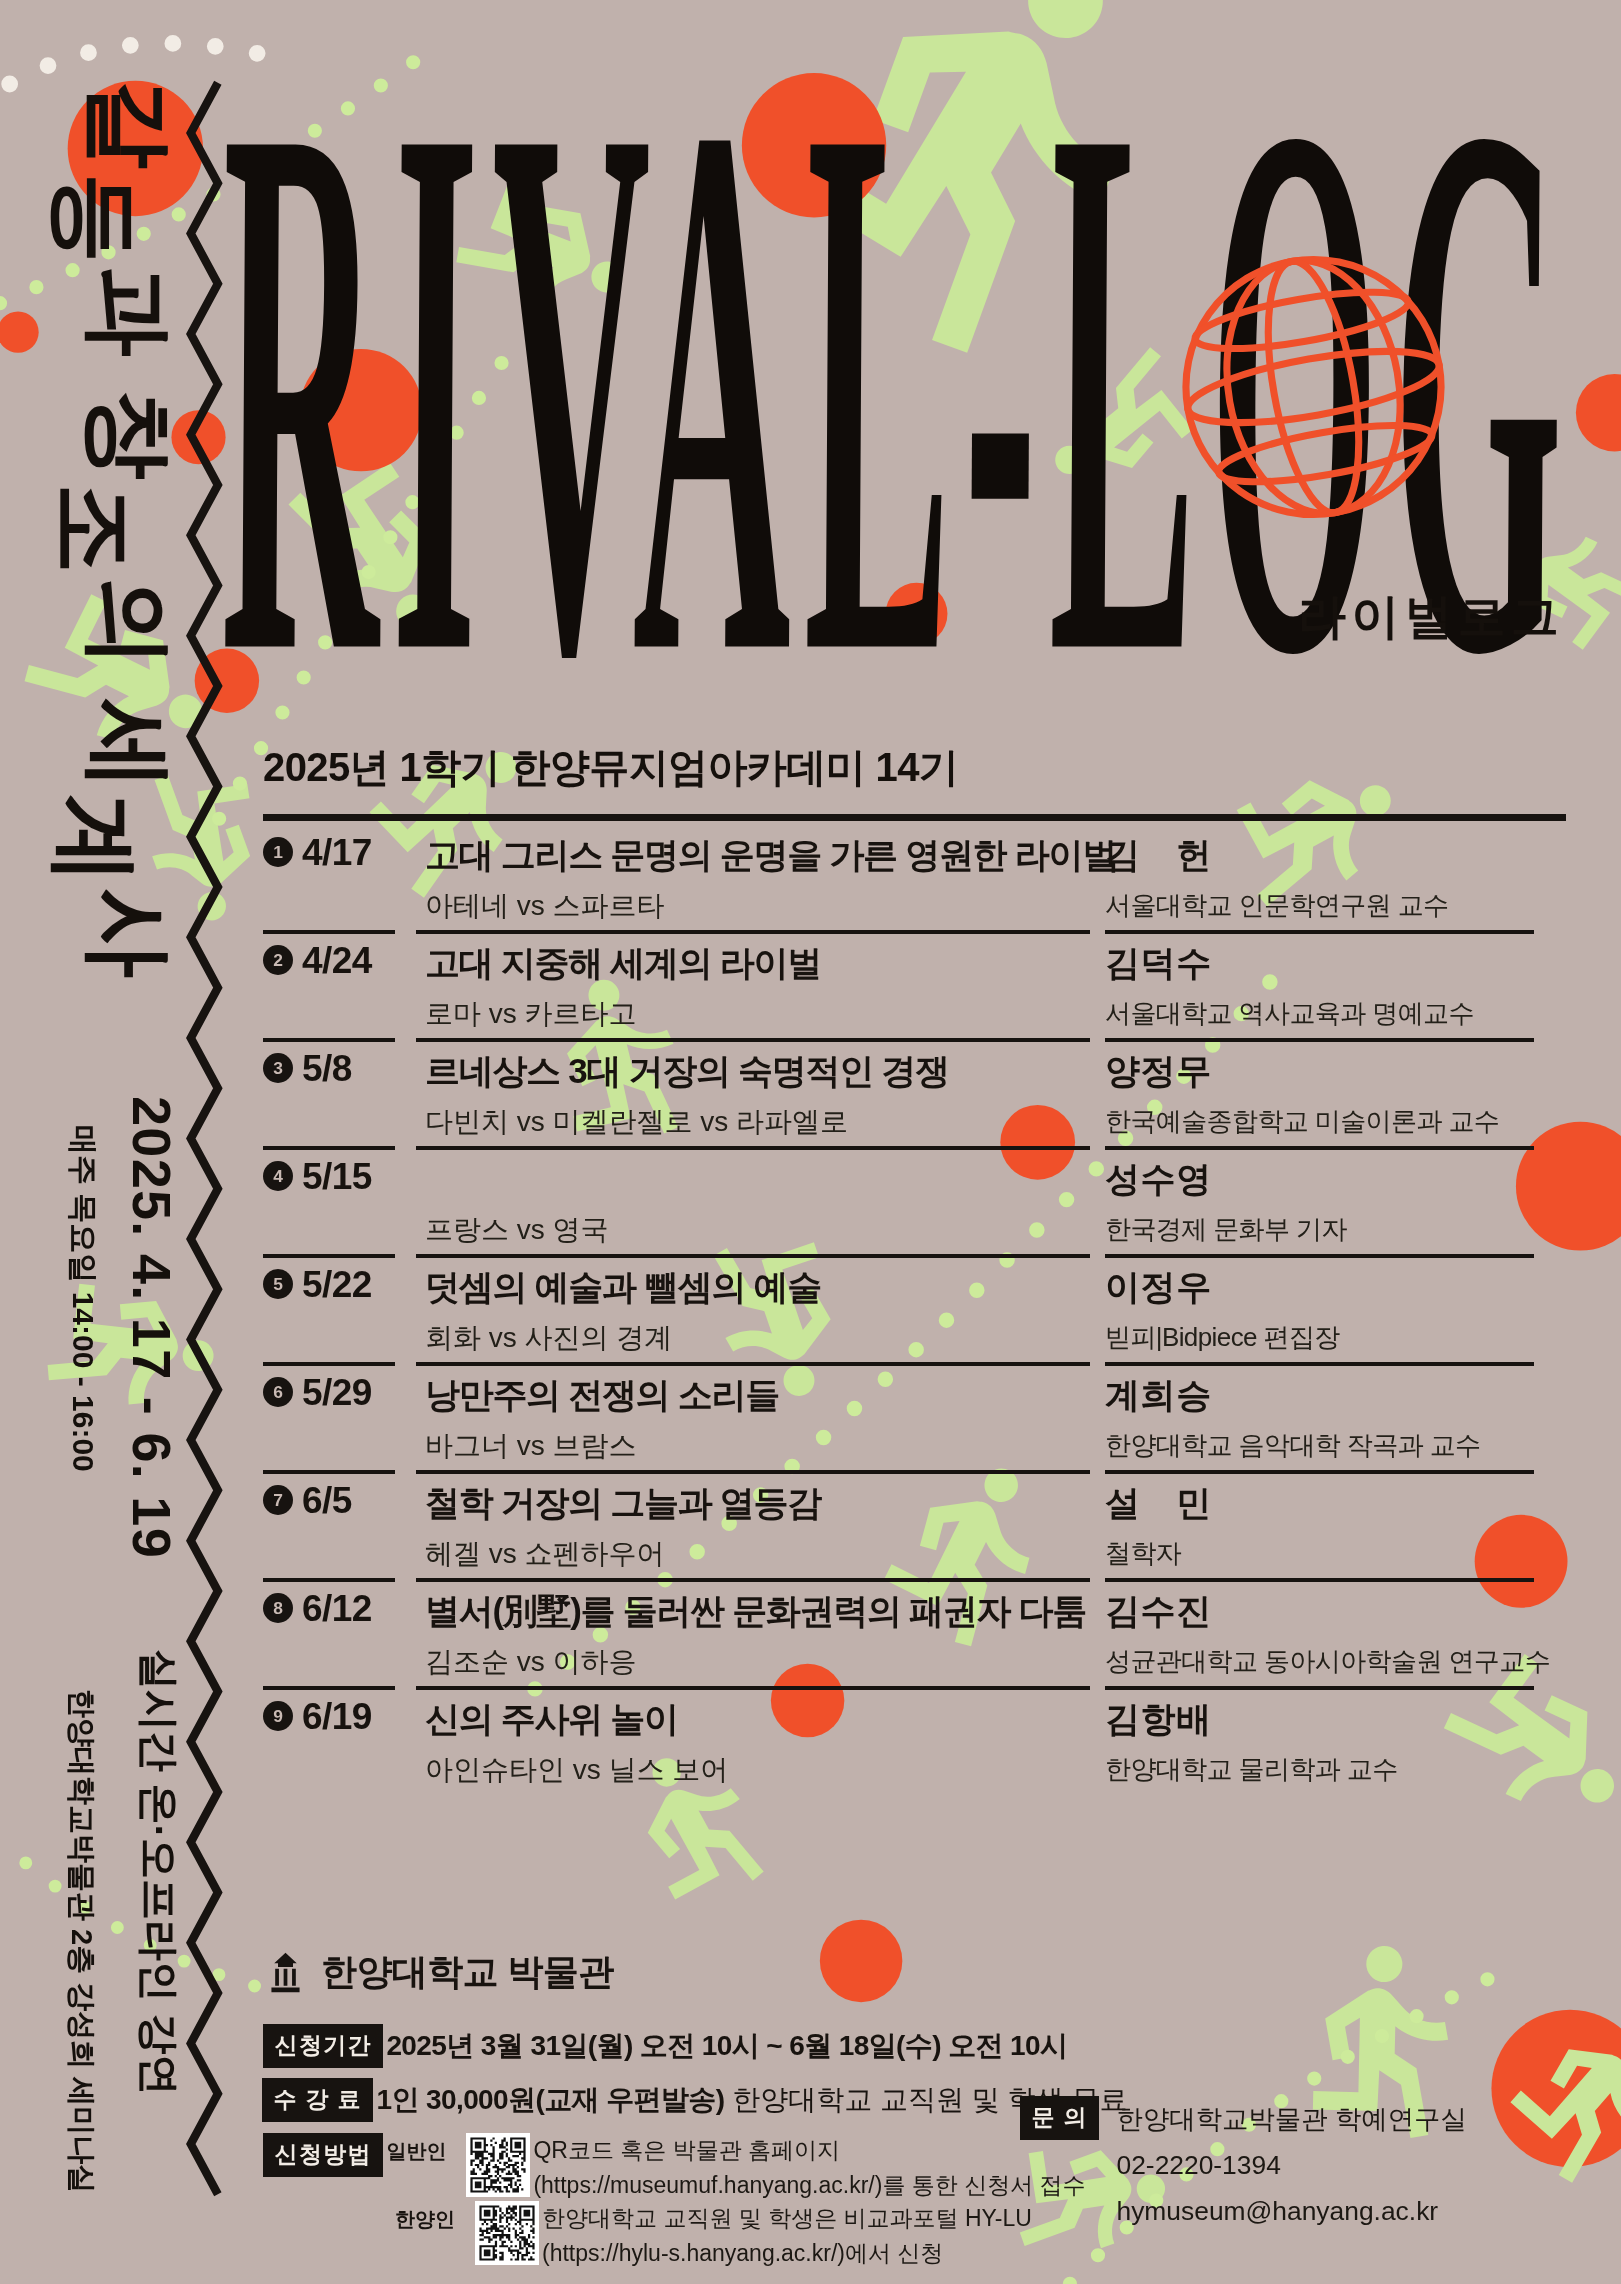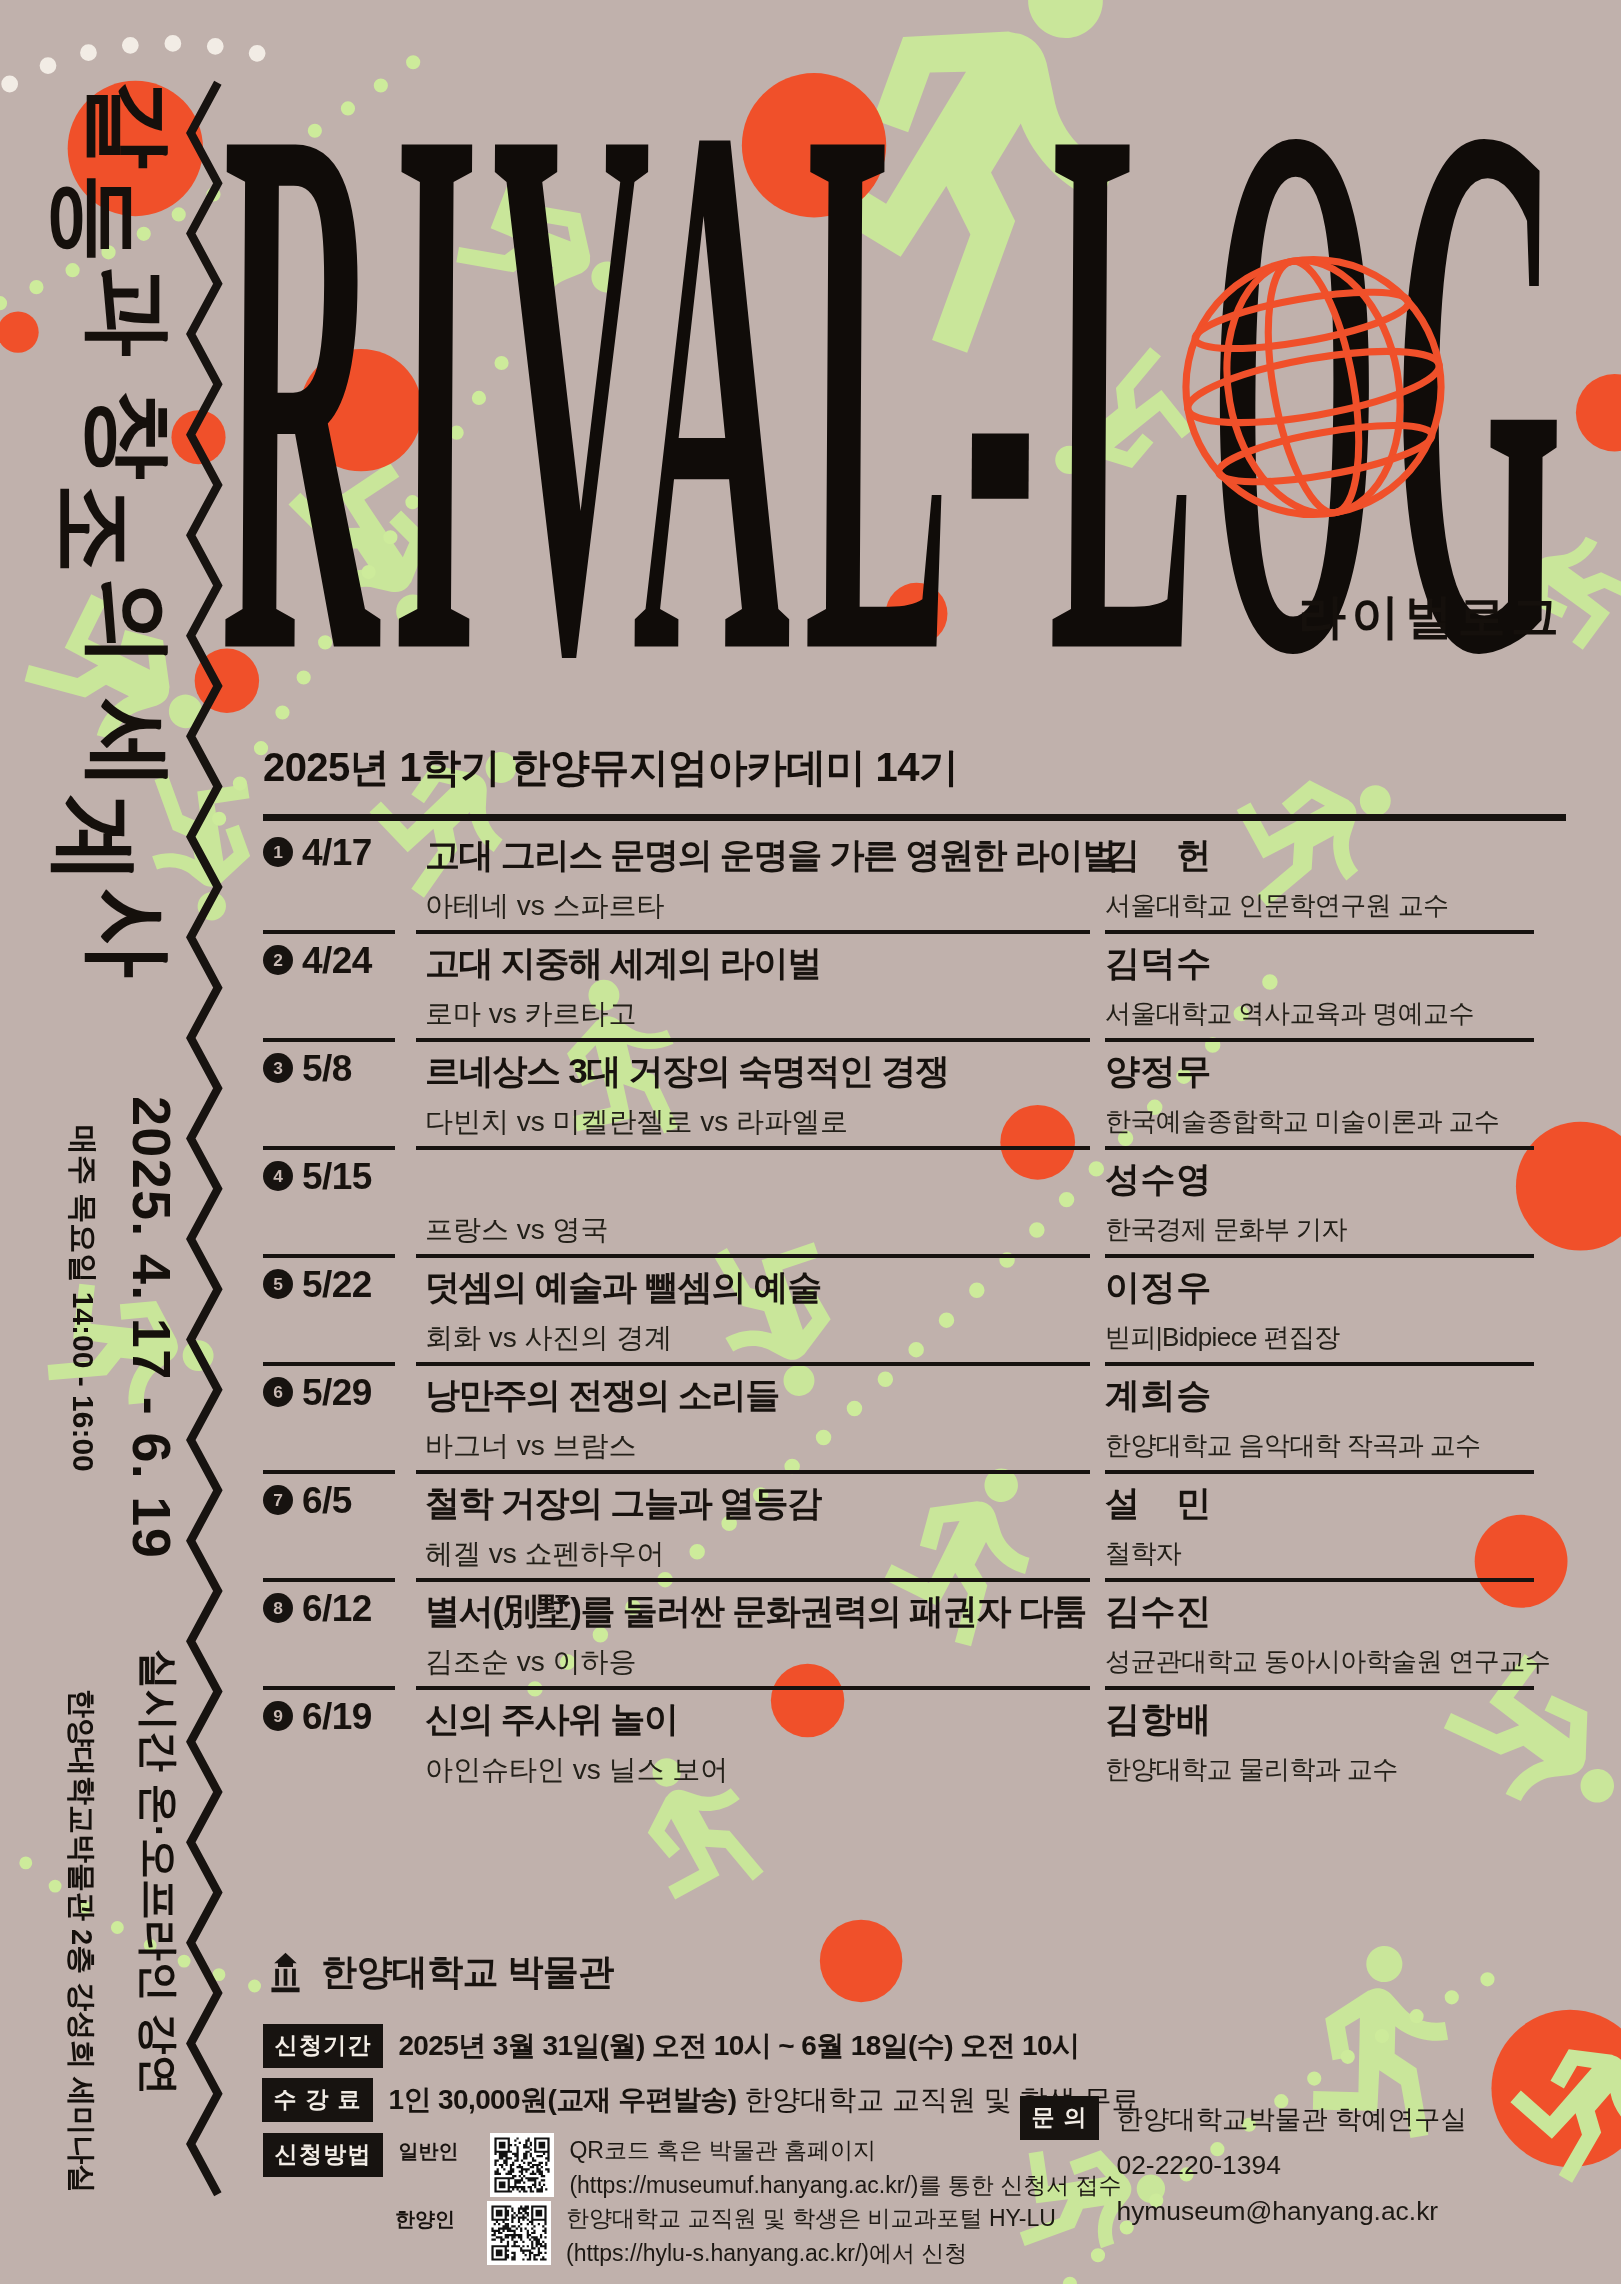--- a/index.html
+++ b/index.html
@@ -60,21 +60,21 @@
   .d3{left:842px;width:429px;}
   .row:last-child .d{display:none;}
 
   
   #footer-org{position:absolute;left:263px;top:1948px;z-index:1;display:flex;align-items:center;gap:13px;}
   #footer-org .org-name{font-size:36px;font-weight:800;letter-spacing:-0.6px;}
   .chip{
     display:inline-block;background:#171310;color:#f2ece5;
     font-size:23px;font-weight:700;letter-spacing:1.3px;padding:6.4px 11.6px;
   }
-  .f-row{position:absolute;z-index:1;display:flex;align-items:flex-start;gap:15px;}
+  .f-row{position:absolute;z-index:1;display:flex;align-items:flex-start;gap:3px;}
   #f-row1{left:263px;top:2024px;align-items:center;}
   #f-row2{left:262px;top:2078px;align-items:center;}
   #f-row3{left:263px;top:2133px;}
   #f-row4{left:395px;top:2201px;}
   .f-strong{font-size:28px;font-weight:800;letter-spacing:-0.6px;white-space:nowrap;}
   .f-mixed{font-size:28px;font-weight:500;white-space:nowrap;}
   .f-mixed b{font-weight:800;letter-spacing:-0.6px;margin-top:17px;}
   .who{font-size:20px;font-weight:800;margin-top:5.2px;min-width:77px;}
   .qr{width:64px;height:64px;background:#ffffff;flex:0 0 auto;}
   .f-lines{font-size:23px;font-weight:500;line-height:1.5;color:#1c1813;}

